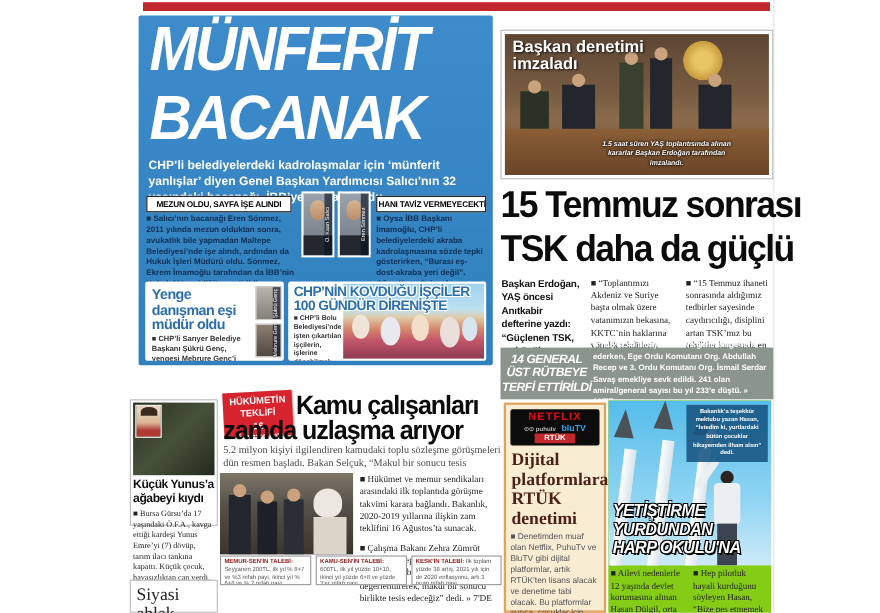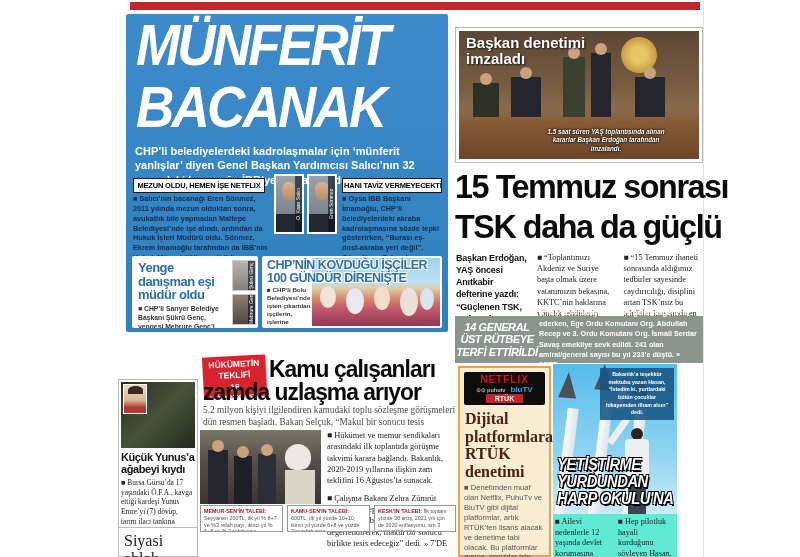--- a/index.html
+++ b/index.html
@@ -75,21 +75,21 @@
               white-space:nowrap; }
   .tsk-cols { left:456px; top:252px; width:247px; display:flex; gap:7px; }
   .tsk-col1 { width:74px; font-weight:bold; font-size:9px; line-height:1.35; color:#111; letter-spacing:-0.2px; }
   .tsk-colx { flex:1; font-family:"Liberation Serif", serif; font-size:8.3px; line-height:1.35; color:#222; }
   .gray-box { left:455px; top:316px; width:248px; height:47px; background:#8c958d; display:flex; align-items:center; }
   .gray-title { width:84px; color:#fff; font-weight:bold; font-style:italic; font-size:11px;
                 line-height:1.15; text-align:center; letter-spacing:-0.4px; }
   .gray-body { flex:1; color:#fff; font-weight:bold; font-size:7.2px; line-height:1.45; padding:4px 6px 4px 0; }
 
   
-  .yunus-box { left:118px; top:363px; width:80px; height:152px; border:1px solid #bbb; background:#fff; padding:2px;margin-top:16px; }
+  .yunus-box { left:118px; top:363px; width:80px; height:115px; border:1px solid #bbb; background:#fff; padding:2px; }
   .yunus-photo { position:relative; width:100%; height:66px;
                  background:linear-gradient(135deg,#2a2e22 0%,#47523a 50%,#242a1e 100%); overflow:hidden; }
   .boy { position:absolute; left:2px; top:2px; width:24px; height:30px; border:1px solid #fff;
          background:linear-gradient(180deg,#e9d3bd 15%,#d9b493 55%,#b03a33 80%); }
   .boy:before { content:""; position:absolute; left:4px; top:1px; width:15px; height:8px;
                 border-radius:50% 50% 0 0; background:#3a2a1e; }
   .yunus-head { color:#111; font-weight:bold; font-size:11px; line-height:1.05; margin-top:4px; letter-spacing:-0.4px; }
   .yunus-body { font-family:"Liberation Serif", serif; font-size:7.4px; line-height:1.3; color:#222; margin-top:3px; }
   .siyasi-box { left:118px; top:527px; width:80px; height:30px; border:1px solid #bbb; background:#fff; padding:4px 5px; }
   .siyasi-text { font-family:"Liberation Serif", serif; font-size:16px; color:#222; }
@@ -129,21 +129,21 @@
   .puhutv { color:#bbb; font-size:5.5px; font-weight:bold; }
   .blutv { color:#35a3e0; font-size:8px; font-weight:bold; }
   .rtuk-logo { background:#c1272d; color:#fff; font-weight:bold; font-size:7px; padding:1px 9px; border-radius:1px; }
   .rtuk-head { font-family:"Liberation Serif", serif; font-weight:bold; font-size:16px; line-height:1.1;
                color:#4d2117; margin:5px 0 3px 1px; }
   .rtuk-body { font-size:7.6px; line-height:1.3; color:#555; }
   .rtuk-photo { margin-top:auto; height:46px;
                 background:linear-gradient(180deg,#c9a87c 0%,#9a7a52 55%,#6f5639 100%); position:relative; overflow:hidden;}
 
   
-  .harp-box { left:553px; top:364px; width:124px; height:193px; overflow:hidden; background:#5eead4; }
+  .harp-box { left:553px; top:364px; width:148px; height:193px; overflow:hidden; background:#84cc16; }
   .harp-photo { position:relative; width:100%; height:150px;
                 background:linear-gradient(180deg,#55bdea 0%,#8fd4f2 60%,#cdeaf8 100%); overflow:hidden; }
   .pylon { position:absolute; bottom:-6px; width:11px; height:112px; background:linear-gradient(90deg,#ffffff,#d8e4ea);
            transform:rotate(7deg); }
   .jet { position:absolute; width:0; height:0; border-left:9px solid transparent; border-right:9px solid transparent;
          border-bottom:26px solid #4a5258; transform:rotate(4deg); }
   .man { position:absolute; right:22px; bottom:0; width:34px; height:86px; }
   .man .head { position:absolute; left:10px; top:0; width:12px; height:12px; border-radius:50%; background:#2b2320; }
   .man .shirt { position:absolute; left:4px; top:11px; width:24px; height:38px; background:#eceff1; border-radius:4px; }
   .man .legs { position:absolute; left:7px; top:48px; width:18px; height:38px; background:#3c4450; }
@@ -168,21 +168,21 @@
   <div class="page-edge"></div>
   <div class="abs red-bar"></div>
 
   <div class="abs main-block">
     <div class="main-head">
       <span style="display:block">MÜNFERİT</span>
       <span style="display:block">BACANAK</span>
     </div>
     <div class="main-dek">CHP’li belediyelerdeki kadrolaşmalar için ‘münferit yanlışlar’ diyen Genel Başkan Yardımcısı Salıcı’nın 32 yaşındaki bacanağı, İBB’ye müşavir oldu.</div>
 
-    <div class="wbox-title" style="left:7px; top:164px; width:132px;">MEZUN OLDU, HEMEN İŞE NETFLIX</div>
+    <div class="wbox-title" style="left:7px; top:164px; width:132px;">MEZUN OLDU, SAYFA İŞE ALINDI</div>
     <div class="blue-body" style="left:7px; top:180px; width:136px;">■ Salıcı’nın bacanağı Eren Sönmez, 2011 yılında mezun olduktan sonra, avukatlık bile yapmadan Maltepe Belediyesi’nde işe alındı, ardından da Hukuk İşleri Müdürü oldu. Sönmez, Ekrem İmamoğlu tarafından da İBB’nin Hukuk Müşavirliği’ne getirildi.</div>
 
     <div class="mug" style="left:148px; top:160px; width:30px; height:60px;">
       <div class="face"></div>
       <div class="suit"></div>
       <div class="vlabel">O. Kaan Salıcı</div>
     </div>
     <div class="mug" style="left:181px; top:160px; width:30px; height:60px;">
       <div class="face"></div>
       <div class="suit"></div>

